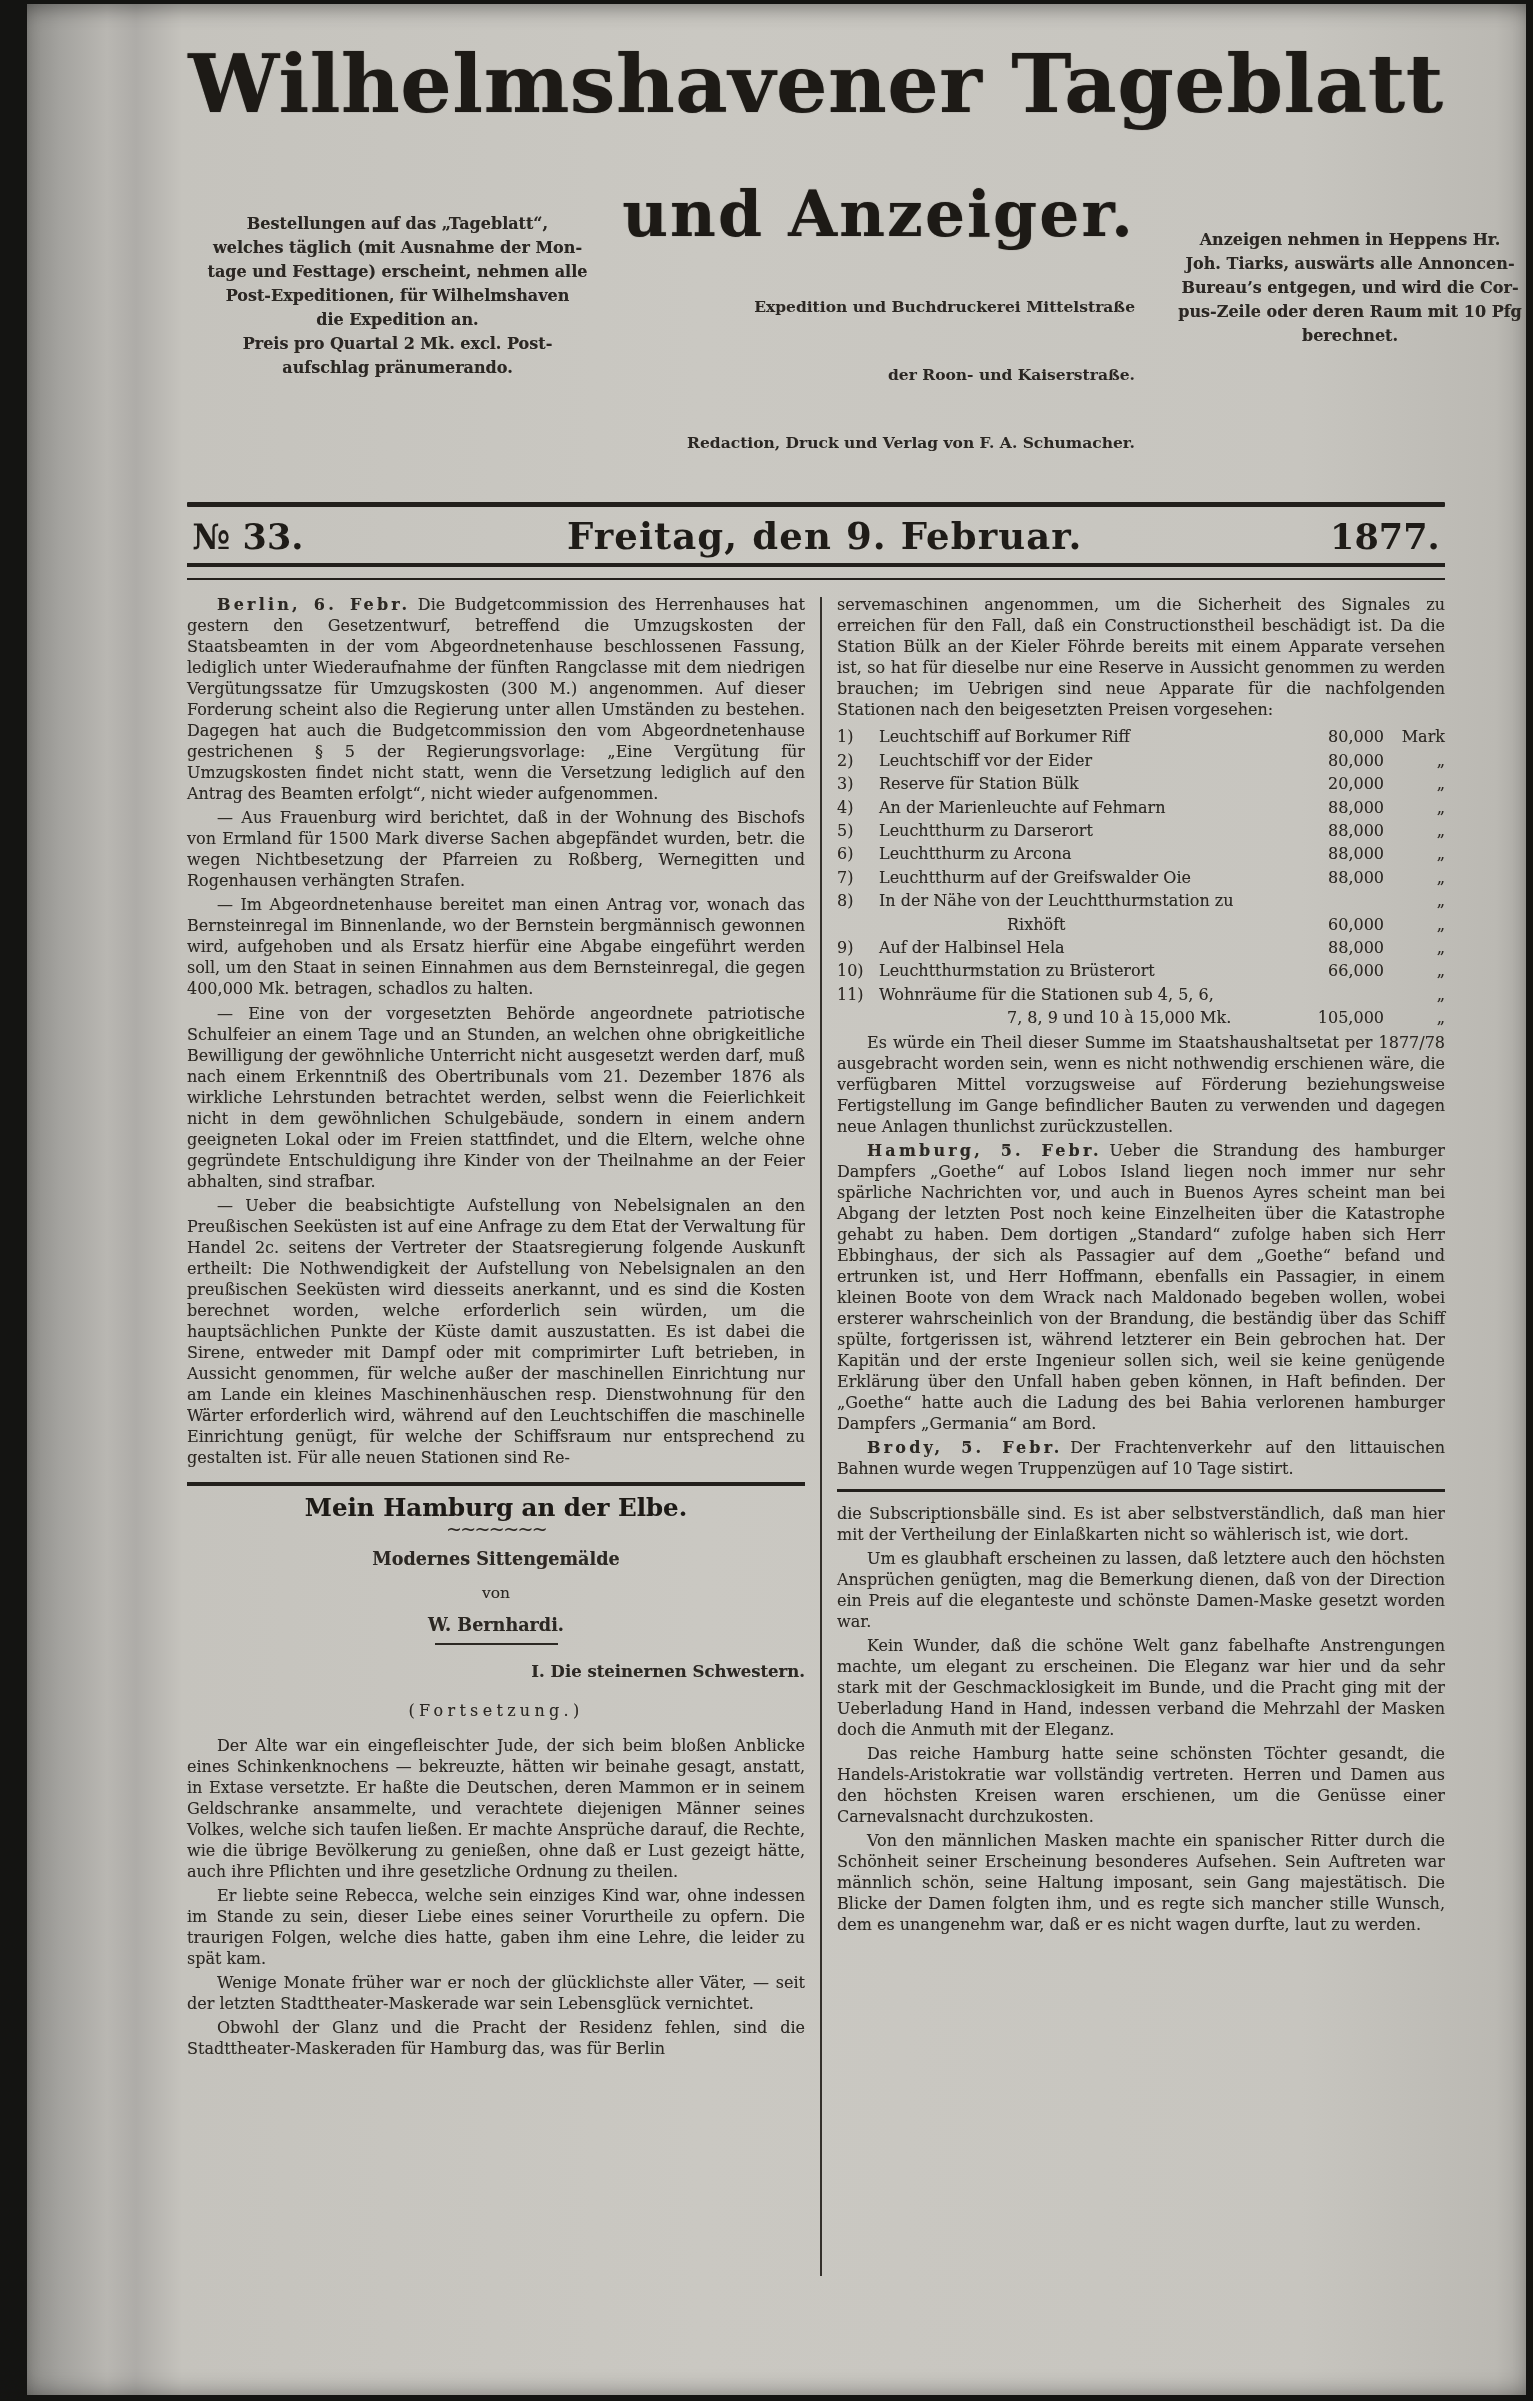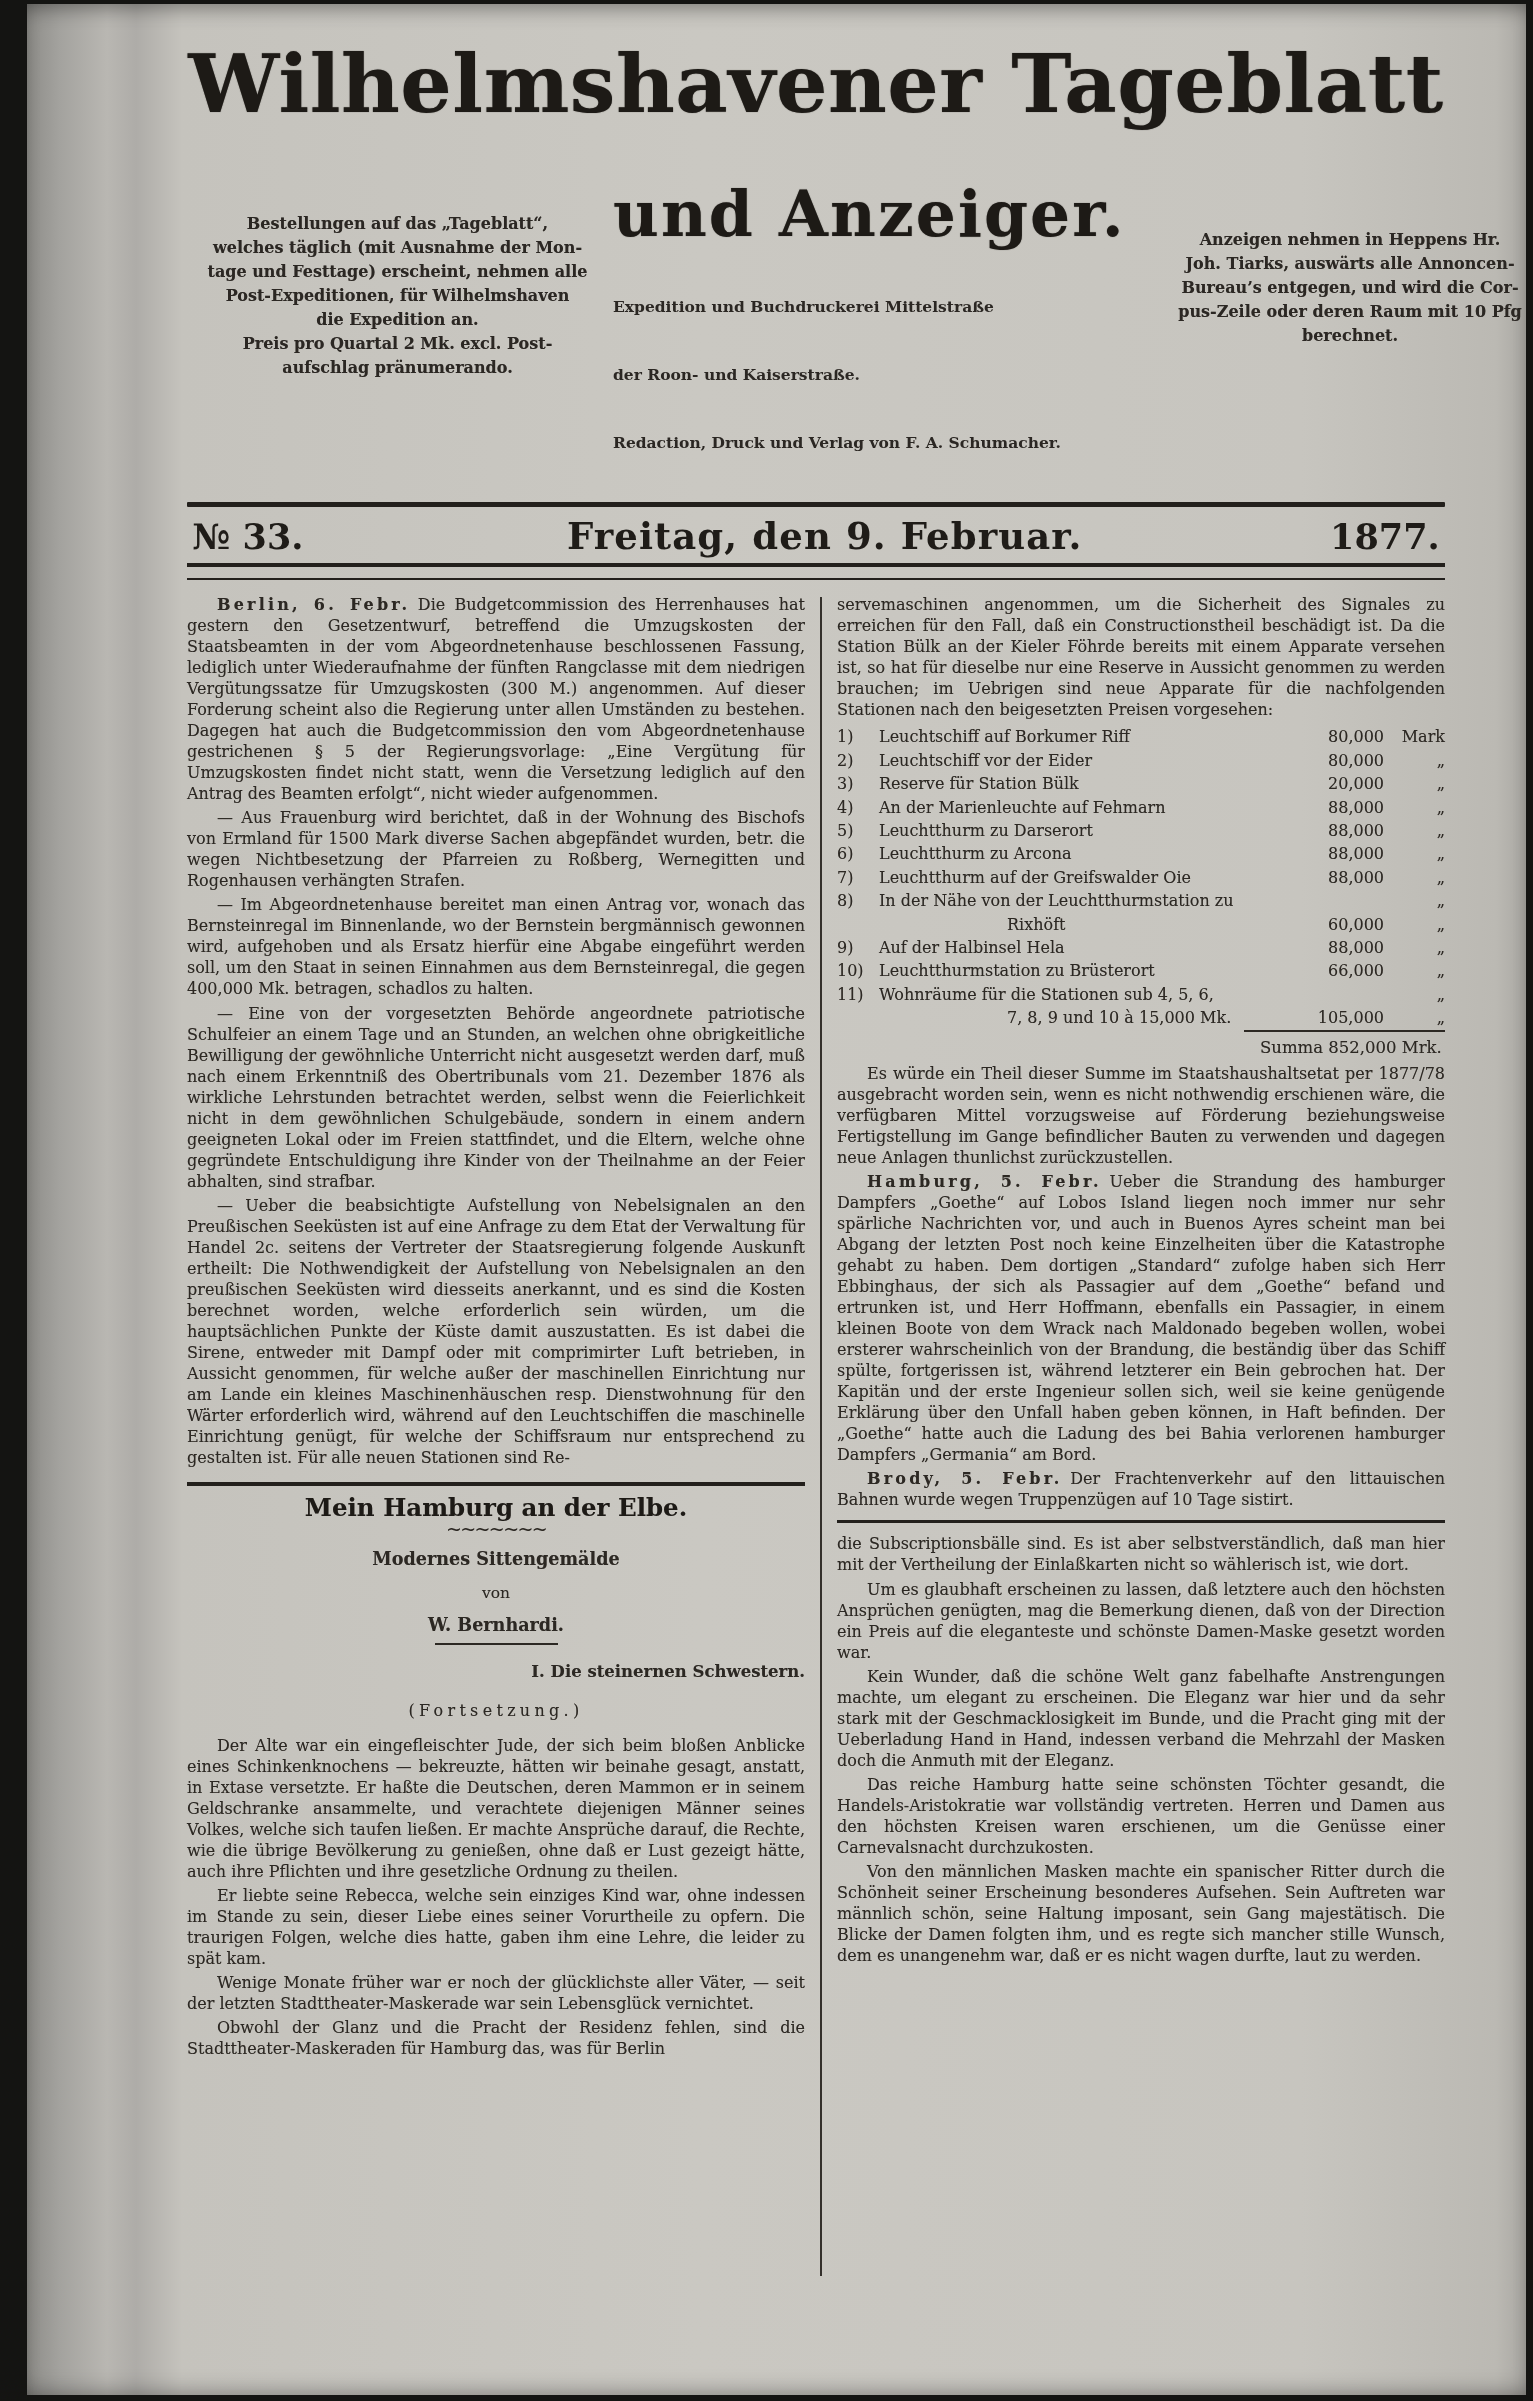--- a/index.html
+++ b/index.html
@@ -22,21 +22,21 @@
     font-size:81px;font-weight:bold;letter-spacing:0.5px;color:#1d1a16;
     text-shadow:0 0 1.1px rgba(30,25,20,.55);
     white-space:nowrap;
   }
   .box-text{
     position:absolute;font-size:16px;line-height:1.5;text-align:center;
     font-weight:bold;color:#2b2723;text-shadow:0 0 0.5px rgba(40,35,30,.4);
   }
   .left-box{left:0;top:179px;width:421px;}
   .right-box{left:962px;top:195px;width:402px;}
-  .center-block{position:absolute;left:426px;top:144px;width:522px;text-align:left;}
+  .center-block{position:absolute;left:426px;top:144px;width:522px;text-align:right;}
   .subtitle{
     font-size:63px;font-weight:bold;color:#1d1a16;letter-spacing:2.1px;
     text-shadow:0 0 1.1px rgba(30,25,20,.5);margin-bottom:20px;
   }
   .imprint-line{font-size:15.5px;font-weight:bold;line-height:1.55;color:#2b2723;margin-top:44px;}
   
   .rule-heavy{height:4.3px;background:#23201c;border-radius:1.1px;}
   .rule-double{height:10.7px;border-top:4.8px solid #23201c;border-bottom:2.7px solid #23201c;}
   
   .dateline{display:flex;align-items:baseline;justify-content:space-between;
@@ -222,23 +222,20 @@
               <span class="pl-label">Wohnräume für die Stationen sub 4, 5, 6,</span>
               <span class="pl-price"></span>
               <span class="pl-unit">„</span>
             </div>
           <div class="pl-row">
               <span class="pl-no"></span>
               <span class="pl-label indent">7, 8, 9 und 10 à 15,000 Mk.</span>
               <span class="pl-price">105,000</span>
               <span class="pl-unit">„</span>
             </div>
-          <div class="summa-row">
-            <span class="summa-inner">Summa 852,000 Mrk.</span>
-          </div>
         </div>
 
         <p class="para"><span>Es würde ein Theil dieser Summe im Staatshaushaltsetat per 1877/78 ausgebracht worden sein, wenn es nicht nothwendig erschienen wäre, die verfügbaren Mittel vorzugsweise auf Förderung beziehungsweise Fertigstellung im Gange befindlicher Bauten zu verwenden und dagegen neue Anlagen thunlichst zurückzustellen.</span></p>
         <p class="para"><span class="lead">Hamburg, 5. Febr.</span><span>Ueber die Strandung des hamburger Dampfers „Goethe“ auf Lobos Island liegen noch immer nur sehr spärliche Nachrichten vor, und auch in Buenos Ayres scheint man bei Abgang der letzten Post noch keine Einzelheiten über die Katastrophe gehabt zu haben. Dem dortigen „Standard“ zufolge haben sich Herr Ebbinghaus, der sich als Passagier auf dem „Goethe“ befand und ertrunken ist, und Herr Hoffmann, ebenfalls ein Passagier, in einem kleinen Boote von dem Wrack nach Maldonado begeben wollen, wobei ersterer wahrscheinlich von der Brandung, die beständig über das Schiff spülte, fortgerissen ist, während letzterer ein Bein gebrochen hat. Der Kapitän und der erste Ingenieur sollen sich, weil sie keine genügende Erklärung über den Unfall haben geben können, in Haft befinden. Der „Goethe“ hatte auch die Ladung des bei Bahia verlorenen hamburger Dampfers „Germania“ am Bord.</span></p>
         <p class="para"><span class="lead">Brody, 5. Febr.</span><span>Der Frachtenverkehr auf den littauischen Bahnen wurde wegen Truppenzügen auf 10 Tage sistirt.</span></p>
 
         <div class="right-feu-rule"></div>
 
         <p class="para" style="text-indent:0;"><span>die Subscriptionsbälle sind.  Es ist aber selbstverständlich, daß man hier mit der Vertheilung der Einlaßkarten nicht so wählerisch ist, wie dort.</span></p>
         <p class="para"><span>Um es glaubhaft erscheinen zu lassen, daß letztere auch den höchsten Ansprüchen genügten, mag die Bemerkung dienen, daß von der Direction ein Preis auf die eleganteste und schönste Damen-Maske gesetzt worden war.</span></p>

